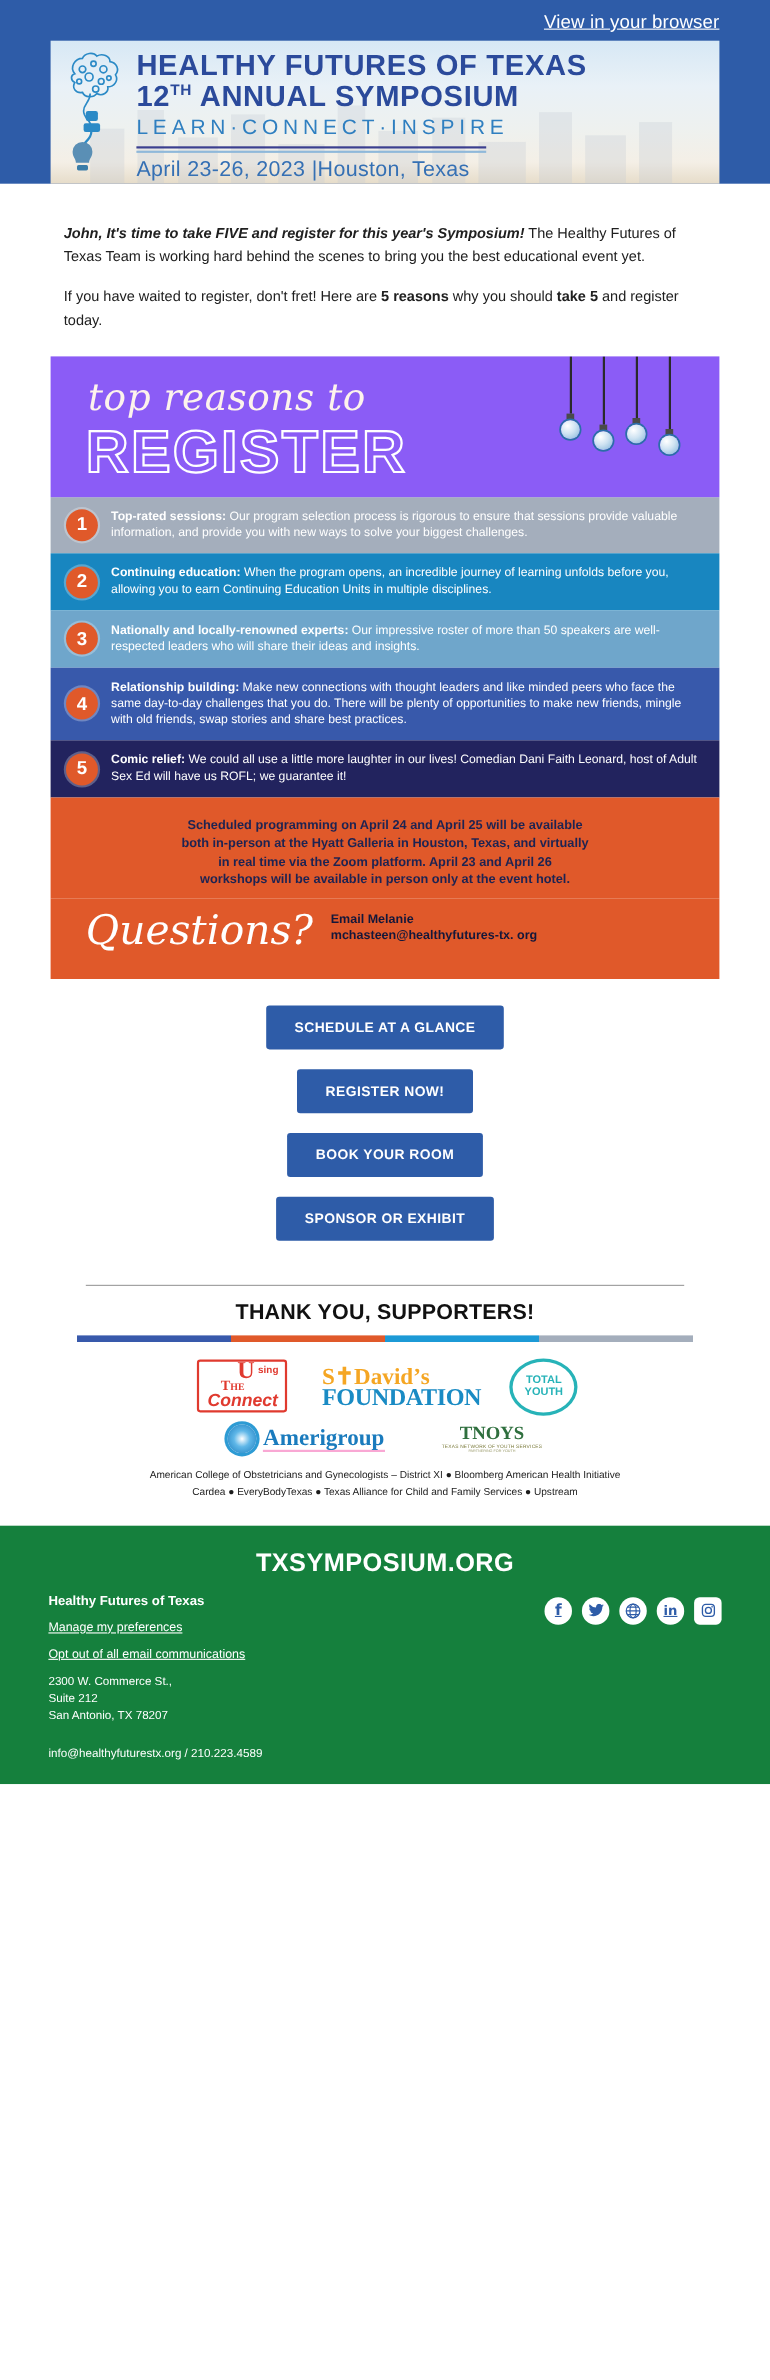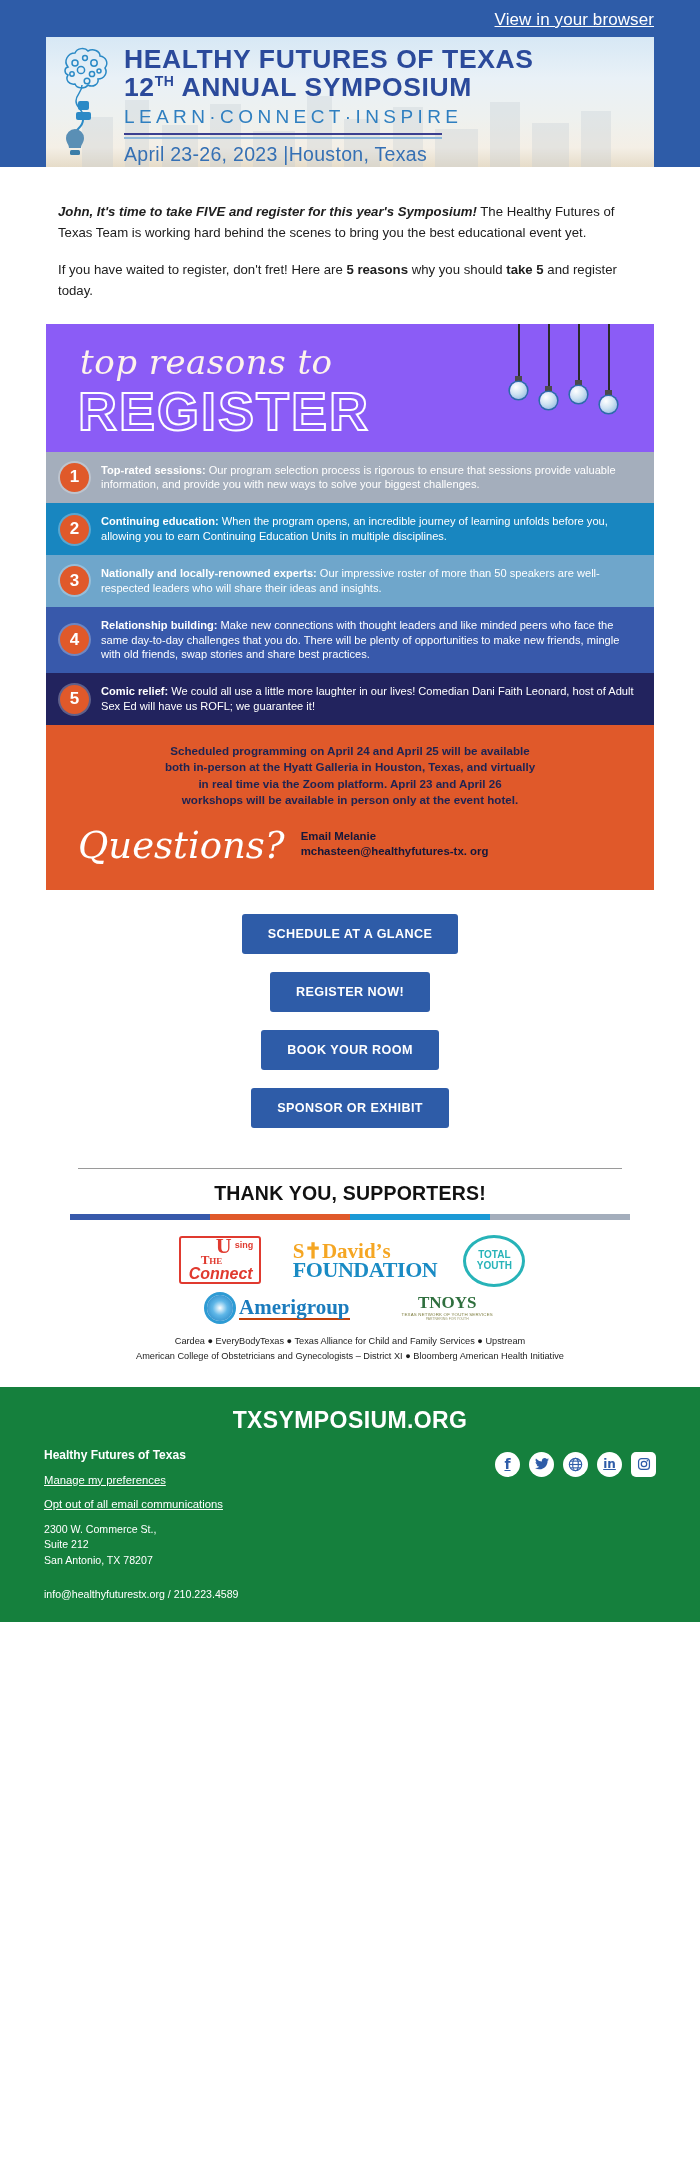--- a/index.html
+++ b/index.html
@@ -245,21 +245,21 @@
     color:#27b3b8; font-weight:bold; font-size:10px; line-height:1.05;
   }
 
   
   .lg-amer { display:flex; align-items:center; gap:6px; }
   .lg-amer .gear {
     width: 26px; height: 26px; border-radius:50%;
     background: radial-gradient(circle at 50% 50%, #ffffff 0%, #5fb7e8 40%, #1a7bbd 100%);
     box-shadow: 0 0 0 3px #2d9bd4;
   }
-  .lg-amer .nm { color:#1a7bbd; font-weight:bold; font-size:21px; font-family:"Liberation Serif", serif; border-bottom:2px solid #c2410c; line-height:1.05; }
+  .lg-amer .nm { color:#1a7bbd; font-weight:bold; font-size:21px; font-family:"Liberation Serif", serif; border-bottom:2px solid #f9a8d4; line-height:1.05; }
 
   
   .lg-tnoys { text-align:center; line-height:1; }
   .lg-tnoys .t1 { color:#2f6f3e; font-weight:bold; font-size:17px; font-family:"Liberation Serif", serif; }
   .lg-tnoys .t2 { color:#7a7a3a; font-size:4.4px; letter-spacing:.2px; margin-top:2px; }
   .lg-tnoys .t3 { color:#9a9a6a; font-size:3.4px; margin-top:1px; }
 
   .sup-names { text-align:center; padding: 6px 34px 12px 34px; }
   .sup-names div { font-size: 9.2px; color:#1c1c1c; line-height:1.7; }
 
@@ -482,22 +482,22 @@
     </div>
 
     <div class="lg-tnoys">
       <div class="t1">TNOYS</div>
       <div class="t2">TEXAS NETWORK OF YOUTH SERVICES</div>
       <div class="t3">PARTNERING FOR YOUTH</div>
     </div>
   </div>
 
   <div class="sup-names">
+    <div>American College of Obstetricians and Gynecologists – District XI ● Bloomberg American Health Initiative</div>
     <div>Cardea ● EveryBodyTexas ● Texas Alliance for Child and Family Services ● Upstream</div>
-    <div>American College of Obstetricians and Gynecologists – District XI ● Bloomberg American Health Initiative</div>
   </div>
 </div>
 
 <div class="footer">
   <div class="foot-site">TXSYMPOSIUM.ORG</div>
 
   <div class="foot-cols">
     <div class="foot-left">
       <div class="foot-org">Healthy Futures of Texas</div>
       <a href="#" class="foot-link">Manage my preferences</a>

